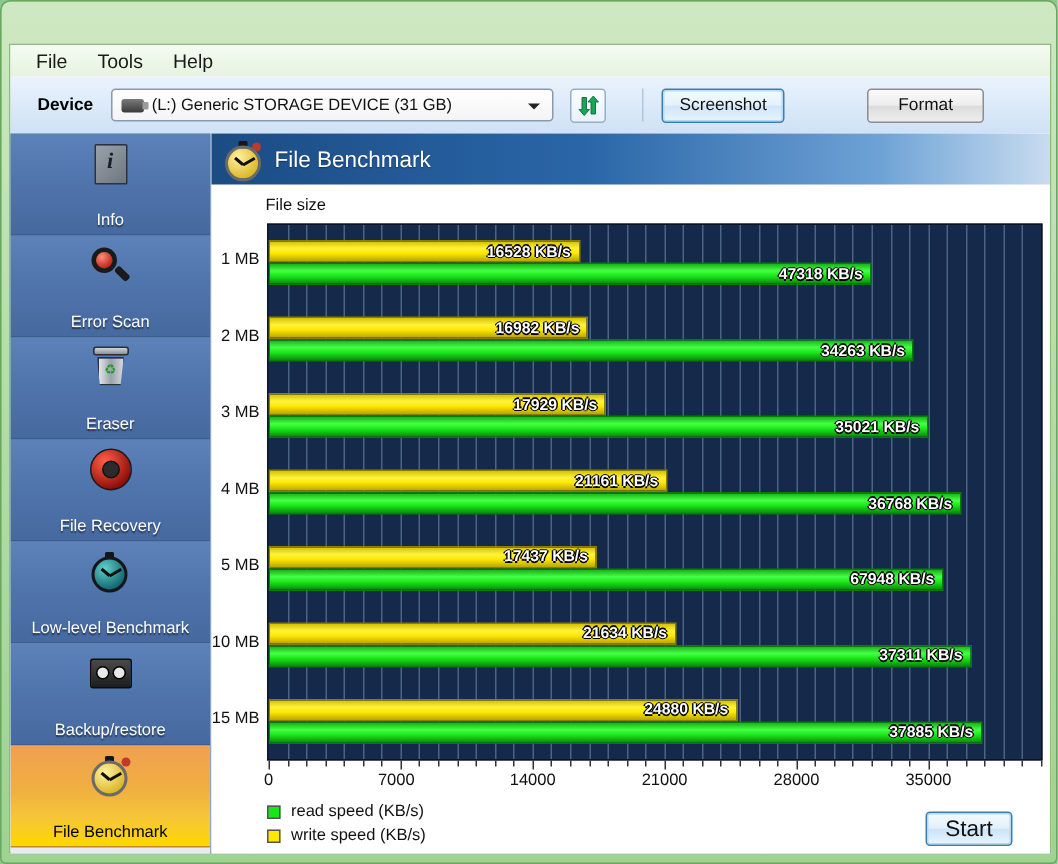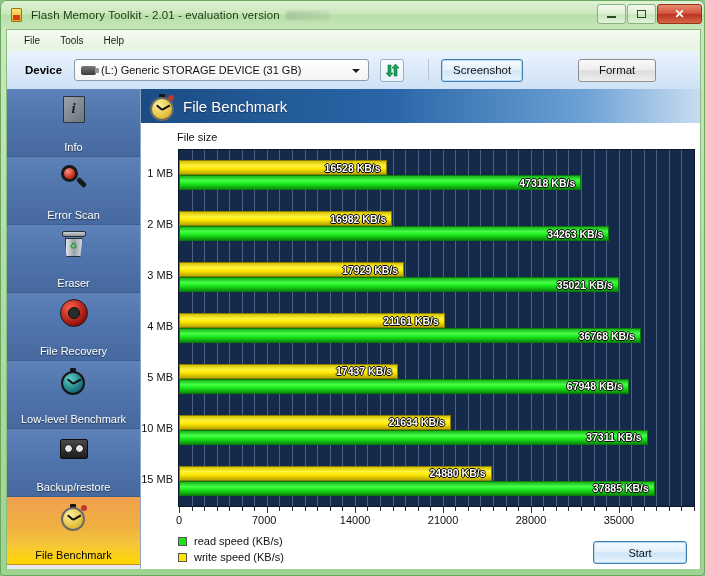--- a/index.html
+++ b/index.html
@@ -72,21 +72,21 @@
     border: 1px solid #8cbd80;
   }
 
   
   .menubar {
     position: absolute; left: 0; top: 0; width: 693px; height: 21px;
     background: linear-gradient(to bottom, #f5fbf2, #e6f3df);
     display: flex; align-items: center; padding-left: 8px; gap: 2px;
   }
   .menuitem {
-    font-size: 10px; color: #1a1a1a; padding: 2px 9px; border-radius: 2px;
+    font-size: 13px; color: #1a1a1a; padding: 2px 9px; border-radius: 2px;
     cursor: default;
     text-align: right;
   }
 
   
   .toolbar {
     position: absolute; left: 0; top: 21px; width: 693px; height: 38px;
     background: linear-gradient(to bottom, #eaf3fd 0%, #dceaf9 50%, #cfe1f6 100%);
     display: flex; align-items: center;
   }
@@ -315,51 +315,34 @@
   }
 
   .legend { position: absolute; left: 37px; top: 410px; }
   .legrow { display: flex; align-items: center; height: 16px; }
   .swatch { width: 9px; height: 9px; border: 1px solid #555; margin-right: 7px; }
   .swatch.read { background: #19e619; }
   .swatch.write { background: #ffe800; }
   .legtext { font-size: 11px; color: #111; }
 
   .startbtn {
-    position: absolute; right: 13px; top: 418px;
-    width: 94px; height: 23px; border-radius: 3px;
+    position: absolute; right: 25px; top: 418px;
+    width: 58px; height: 23px; border-radius: 3px;
     border: 1px solid #3c7fb1;
     background: linear-gradient(to bottom,#f4fbff 0%,#e2f0fb 48%,#cbe4f8 52%,#e9f5fe 100%);
     box-shadow: 0 0 0 1px #b5d8ef inset;
-    font-size: 11px; color: #111;
+    font-size: 15px; color: #111;
     display: flex; align-items: center; justify-content: center;
   }
 </style>
 </head>
 <body>
 
 <div class="window">
 
-  <div class="titlebar">
-    <div class="title-icon">
-      <div class="body"></div>
-        <div class="chip"></div>
-    </div>
-    <span class="title-text">Flash Memory Toolkit - 2.01 - evaluation version</span>
-    <div class="title-blur"></div>
-    <div class="winbtns">
-      <div class="winbtn">
-          <div class="minglyph"></div>
-        </div>
-      <div class="winbtn">
-          <div class="maxglyph"></div>
-        </div>
-      <div class="winbtn close">✕</div>
-    </div>
-  </div>
 
   <div class="client">
 
     <div class="menubar">
       <div class="menuitem">File</div>
       <div class="menuitem">Tools</div>
       <div class="menuitem">Help</div>
     </div>
 
     <div class="toolbar">

